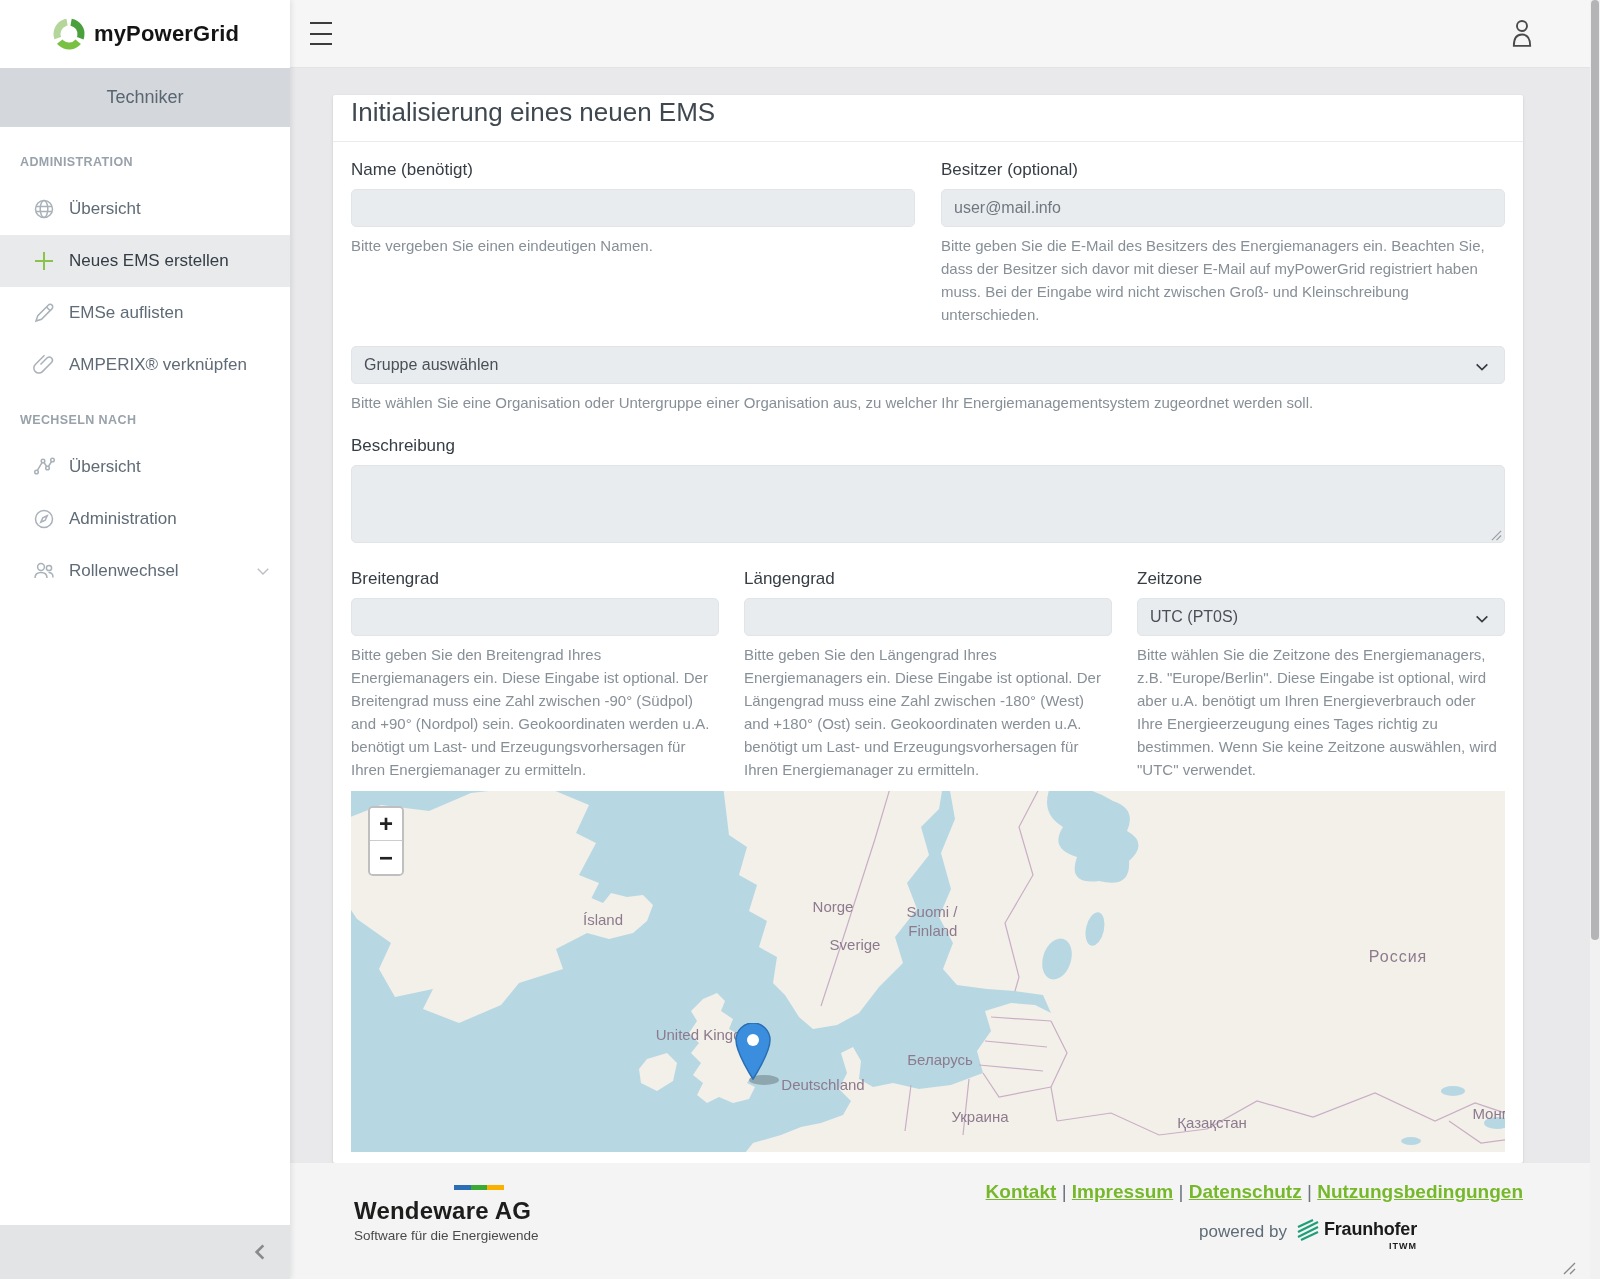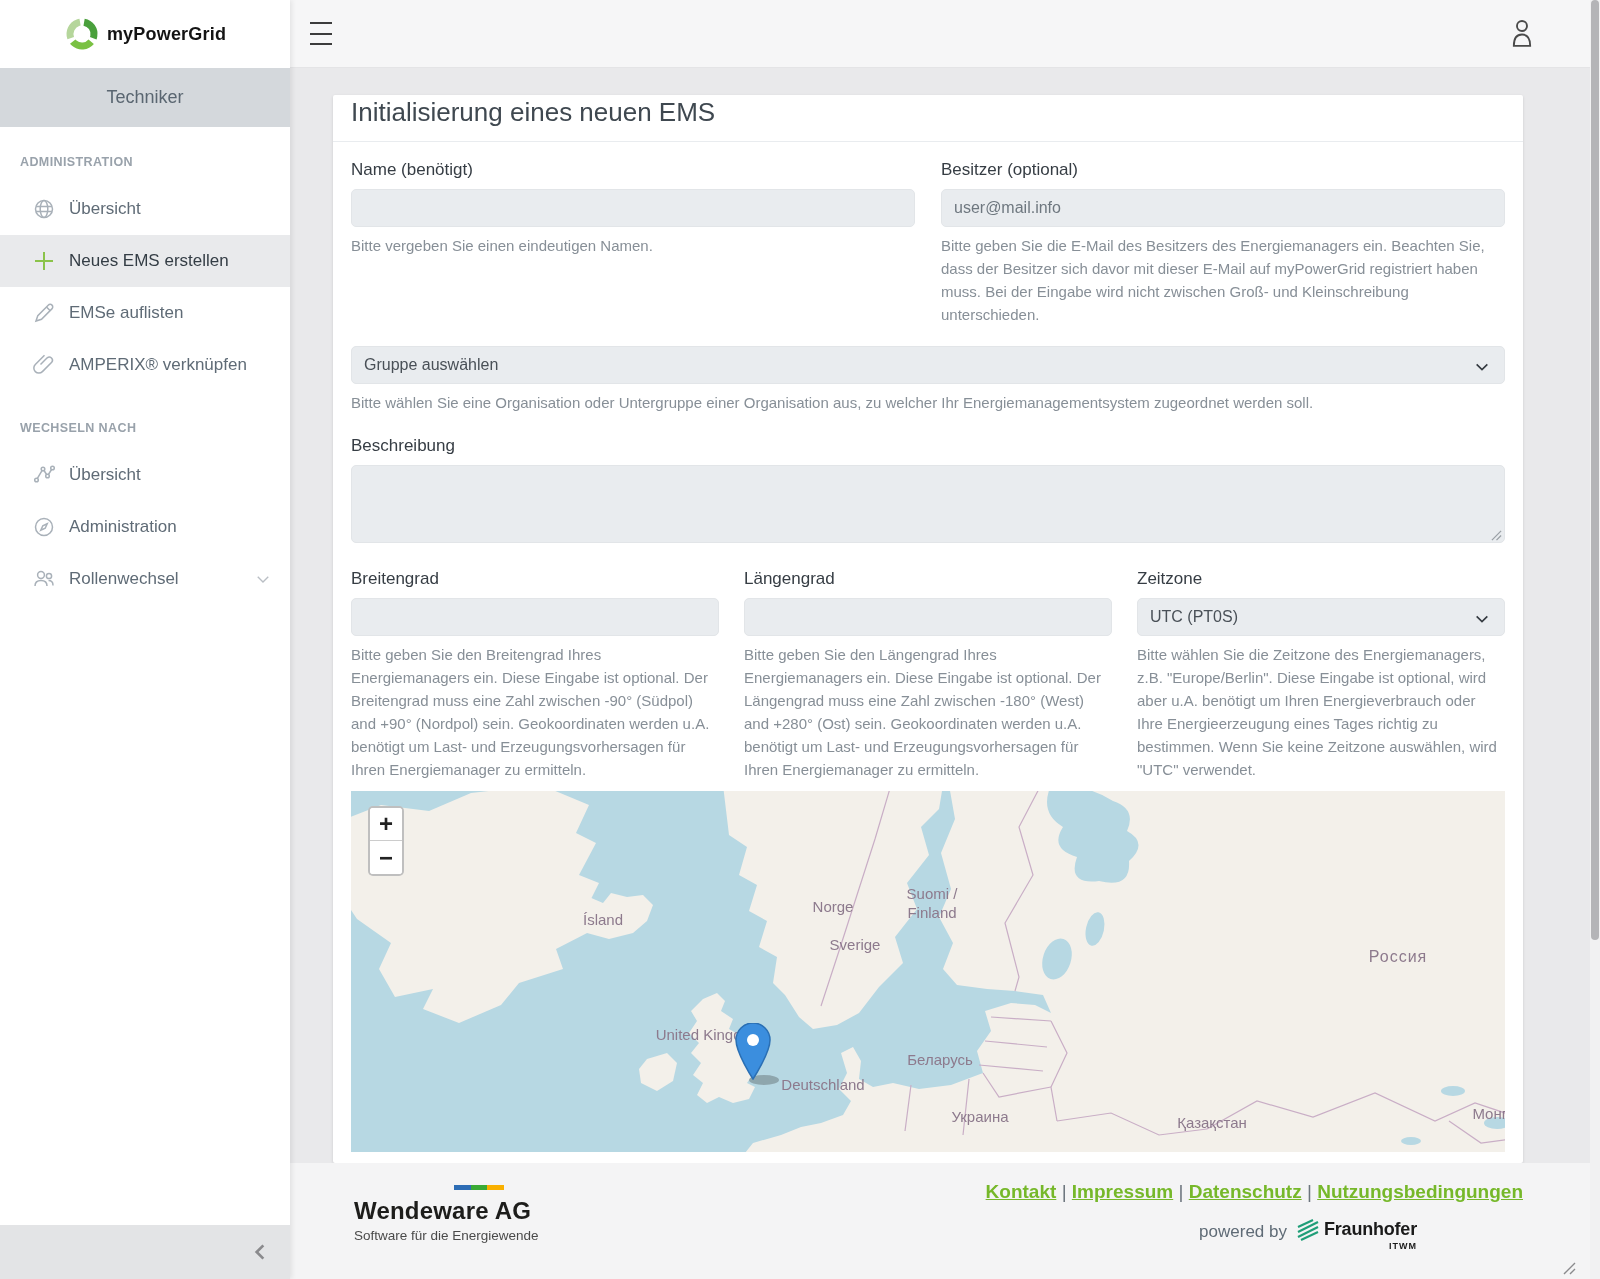--- a/index.html
+++ b/index.html
@@ -3,21 +3,21 @@
 <meta charset="utf-8">
 <style>
   * { margin:0; padding:0; box-sizing:border-box; }
   html,body { width:1600px; height:1279px; overflow:hidden; }
   body { font-family:"Liberation Sans", sans-serif; background:#e9e9eb; position:relative; }
 
   
   .sidebar { position:absolute; left:0; top:0; width:290px; height:1279px; background:#fff;
              box-shadow:2px 0 5px rgba(0,0,0,.08); z-index:5; }
   .logo-row { height:68px; display:flex; align-items:center; justify-content:center; gap:7px; }
-  .logo-text { font-size:18px; font-weight:700; color:#141414; letter-spacing:.2px; }
+  .logo-text { font-size:22px; font-weight:700; color:#141414; letter-spacing:.2px; }
   .role-band { height:59px; background:#d4d8dc; display:flex; align-items:center; justify-content:center;
                font-size:18px; color:#5a6671; }
   .nav-section { margin-top:28px; }
   .nav-header { padding:0 20px; font-size:12.5px; font-weight:700; letter-spacing:.4px; color:#99a2ab; margin-bottom:14px; }
   .nav-item { height:52px; display:flex; align-items:center; gap:13px; padding:0 32px; font-size:17px;
               color:#5f6b76; cursor:pointer; position:relative; }
   .nav-item.active { background:#e9eaec; color:#343d45; }
   .nav-item svg { flex:0 0 auto; }
   .nav-item .chev { position:absolute; right:18px; }
   .collapse-band { position:absolute; bottom:0; left:0; width:100%; height:54px; background:#e3e4e6;
@@ -133,21 +133,21 @@
       </div>
 
       <div class="nav-item">
         <svg width="24" height="24" viewBox="0 0 24 24" fill="none" stroke="#a9b1b9" stroke-width="1.5">
           <path d="M8.5 11.5 L15.2 4.8 a3.2 3.2 0 0 1 4.5 4.5 L10.4 18.6 a5 5 0 0 1 -7.1 -7.1 L12.5 2.3"></path>
         </svg>
         <span>AMPERIX® verknüpfen</span>
       </div>
     </div>
 
-    <div class="nav-section" style="margin-top:30px;">
+    <div class="nav-section" style="margin-top:22px;">
       <div class="nav-header">WECHSELN NACH</div>
 
       <div class="nav-item">
         <svg width="24" height="24" viewBox="0 0 24 24" fill="none" stroke="#a9b1b9" stroke-width="1.5">
           <circle cx="4.5" cy="17" r="1.8"></circle>
             <circle cx="11" cy="6" r="1.8"></circle>
             <circle cx="15.5" cy="13" r="1.8"></circle>
             <circle cx="20.5" cy="5" r="1.8"></circle>
           <path d="M5.4 15.4 L10 7.6 M12 7.5 L14.6 11.5 M16.4 11.5 L19.6 6.5"></path>
         </svg>
@@ -240,21 +240,21 @@
 
         <div class="row3col">
           <div>
             <div class="f-label">Breitengrad</div>
             <input class="f-input" type="text" style="">
             <div class="f-help">Bitte geben Sie den Breitengrad Ihres Energiemanagers ein. Diese Eingabe ist optional. Der Breitengrad muss eine Zahl zwischen -90° (Südpol) and +90° (Nordpol) sein. Geokoordinaten werden u.A. benötigt um Last- und Erzeugungsvorhersagen für Ihren Energiemanager zu ermitteln.</div>
           </div>
           <div>
             <div class="f-label">Längengrad</div>
             <input class="f-input" type="text" style="">
-            <div class="f-help">Bitte geben Sie den Längengrad Ihres Energiemanagers ein. Diese Eingabe ist optional. Der Längengrad muss eine Zahl zwischen -180° (West) and +280° (Ost) sein. Geokoordinaten werden u.A. benötigt um Last- und Erzeugungsvorhersagen für Ihren Energiemanager zu ermitteln.</div>
+            <div class="f-help">Bitte geben Sie den Längengrad Ihres Energiemanagers ein. Diese Eingabe ist optional. Der Längengrad muss eine Zahl zwischen -180° (West) and +180° (Ost) sein. Geokoordinaten werden u.A. benötigt um Last- und Erzeugungsvorhersagen für Ihren Energiemanager zu ermitteln.</div>
           </div>
           <div>
             <div class="f-label">Zeitzone</div>
             <div class="f-select">
               <span>UTC (PT0S)</span>
               <svg class="sel-chev" width="16" height="16" viewBox="0 0 24 24" fill="none" stroke="#343a40" stroke-width="2.4">
                   <path d="M4 8 L12 16 L20 8"></path>
                 </svg>
             </div>
             <div class="f-help">Bitte wählen Sie die Zeitzone des Energiemanagers, z.B. "Europe/Berlin". Diese Eingabe ist optional, wird aber u.A. benötigt um Ihren Energieverbrauch oder Ihre Energieerzeugung eines Tages richtig zu bestimmen. Wenn Sie keine Zeitzone auswählen, wird "UTC" verwendet.</div>
@@ -294,21 +294,21 @@
               <path d="M706,330 L760,322 L808,344 L856,338"></path>
               <path d="M856,338 L906,310 L962,326 L1024,302 L1084,330 L1124,312 L1160,324"></path>
               <path d="M560,294 L554,340 M618,288 L612,344"></path>
               <path d="M1098,330 L1130,352 L1160,348"></path>
             </g>
           </svg>
 
           
           <div class="map-label" style="left:252px; top:128px;">Ísland</div>
           <div class="map-label" style="left:482px; top:115px;">Norge</div>
-          <div class="map-label" style="left:581px; top:112px; text-align:center;">Suomi /
+          <div class="map-label" style="left:581px; top:130px; text-align:right;">Suomi /
 Finland</div>
           <div class="map-label" style="left:504px; top:153px;">Sverige</div>
           <div class="map-label big" style="left:1047px; top:165px;">Россия</div>
           <div class="map-label" style="left:358px; top:243px;">United Kingdom</div>
           <div class="map-label" style="left:589px; top:268px;">Беларусь</div>
           <div class="map-label" style="left:472px; top:293px;">Deutschland</div>
           <div class="map-label" style="left:629px; top:325px;">Украина</div>
           <div class="map-label" style="left:861px; top:331px;">Қазақстан</div>
           <div class="map-label" style="left:1147px; top:322px;">Монгол</div>
           

